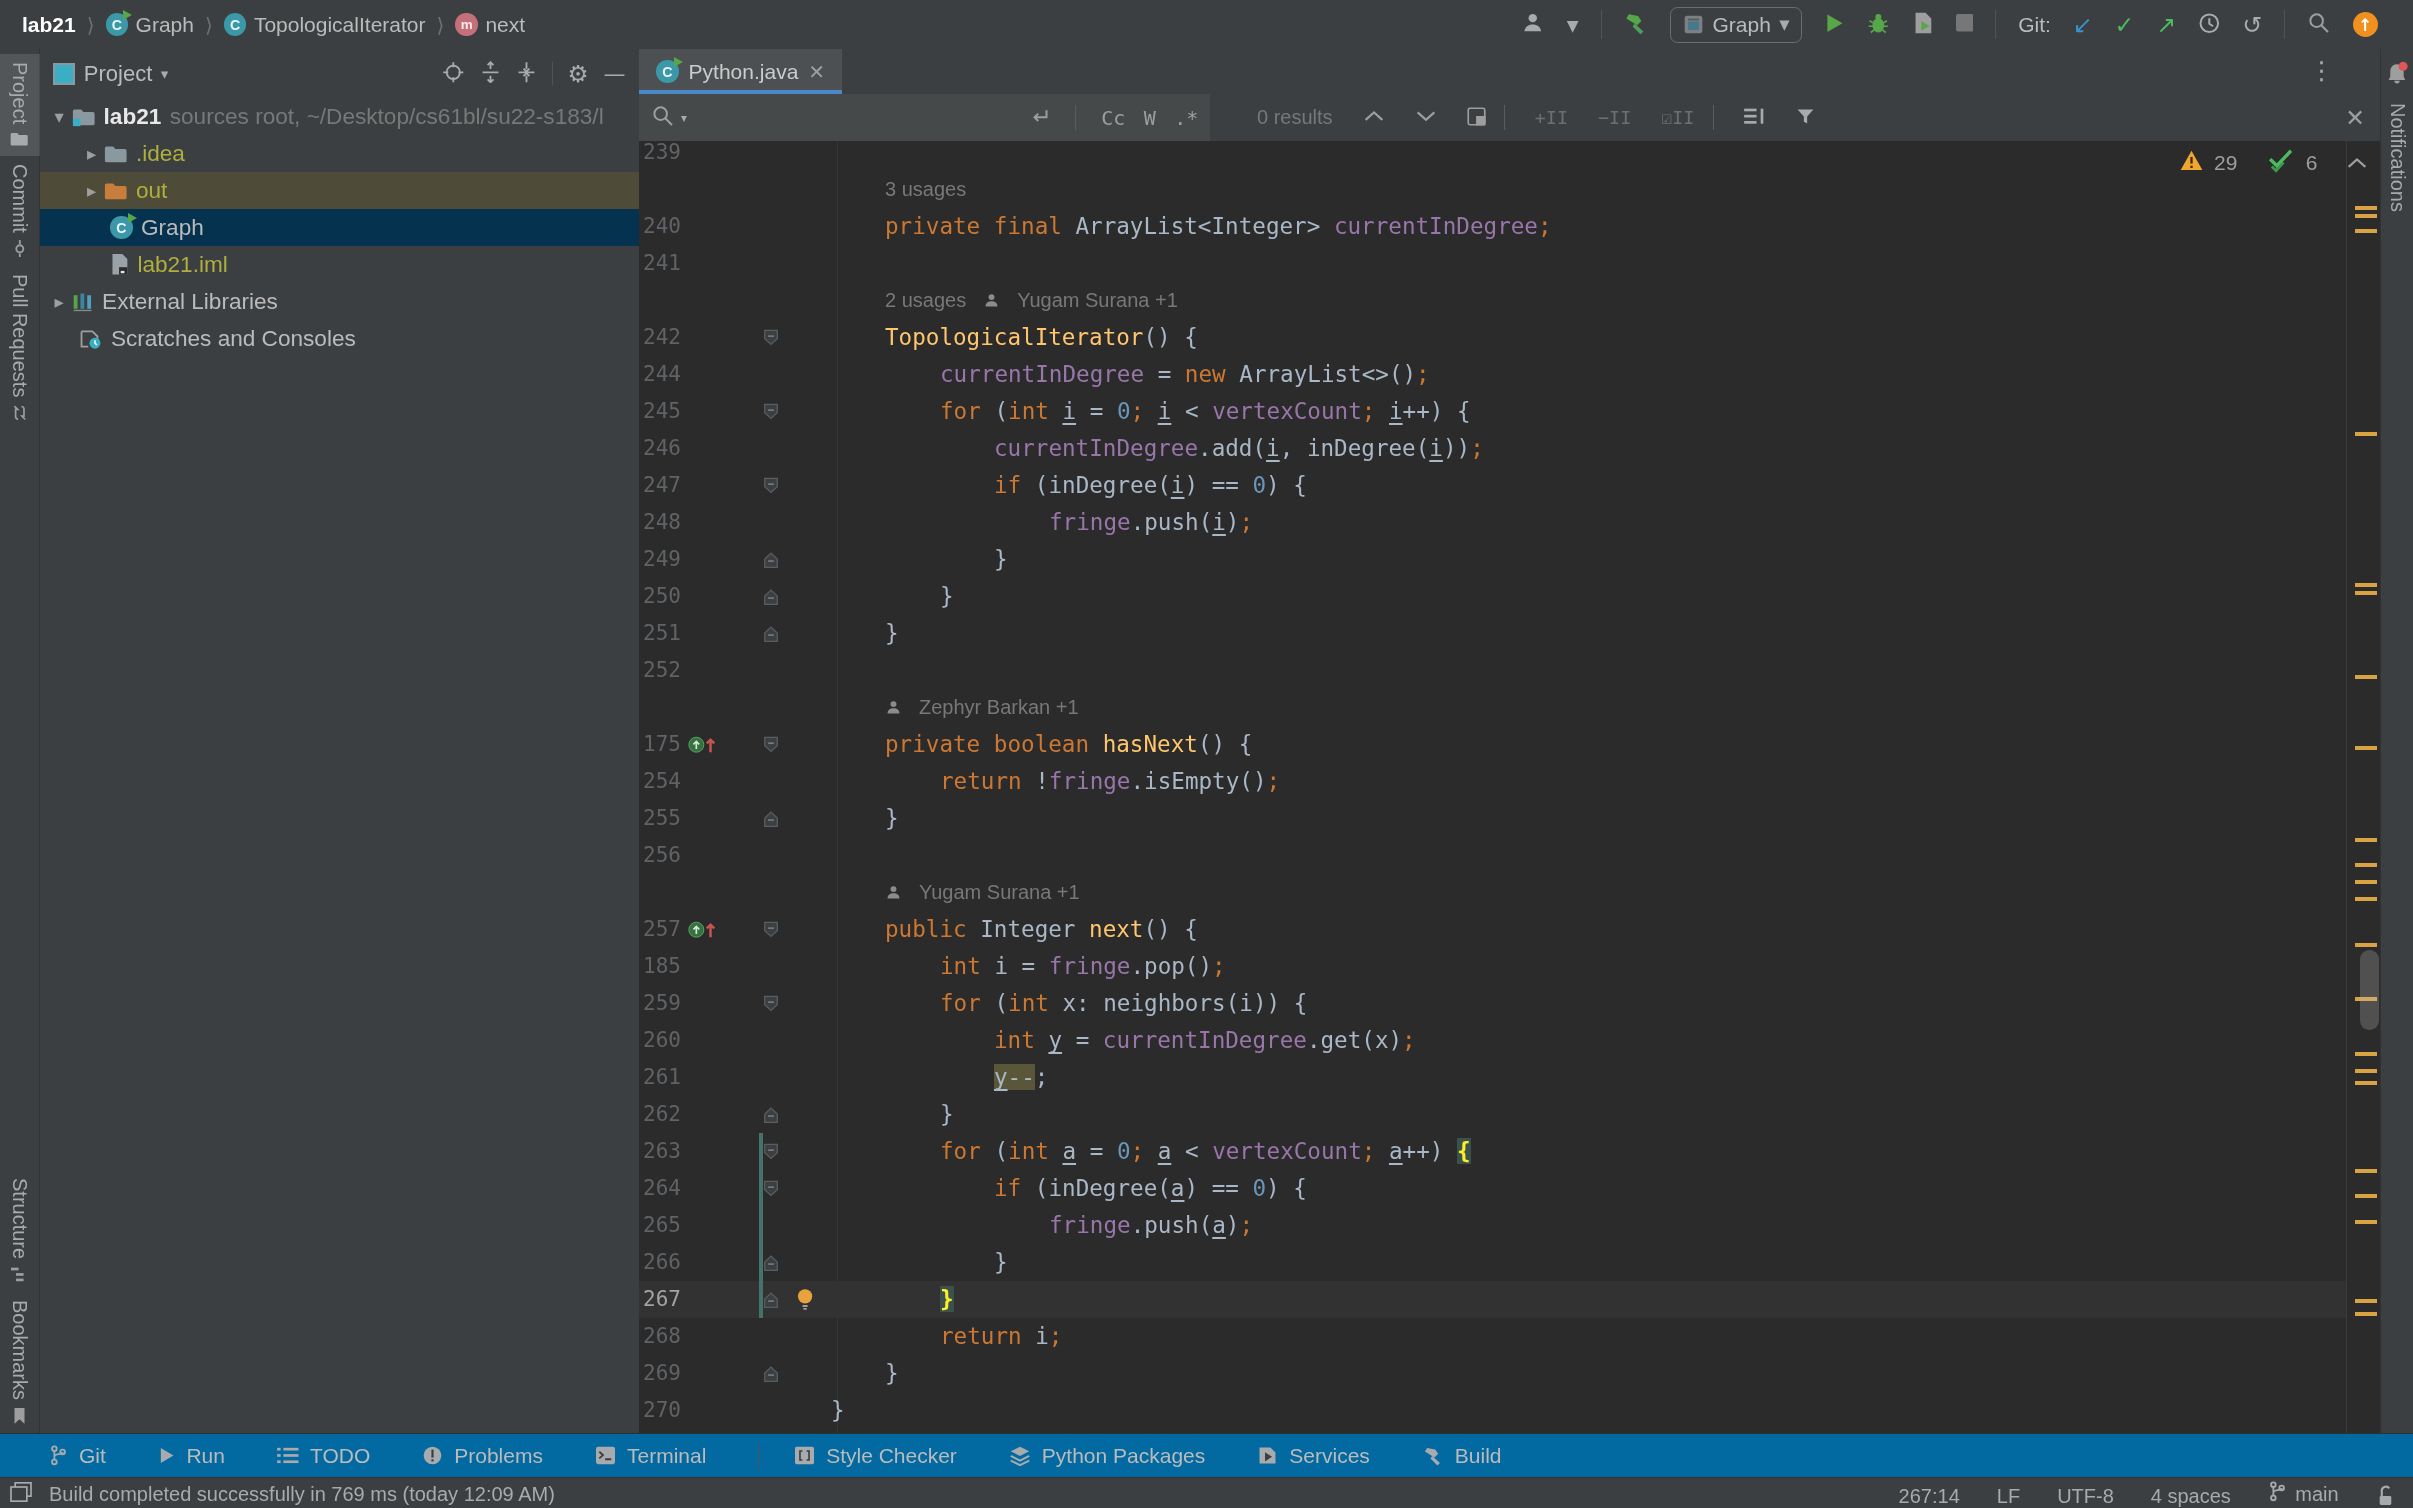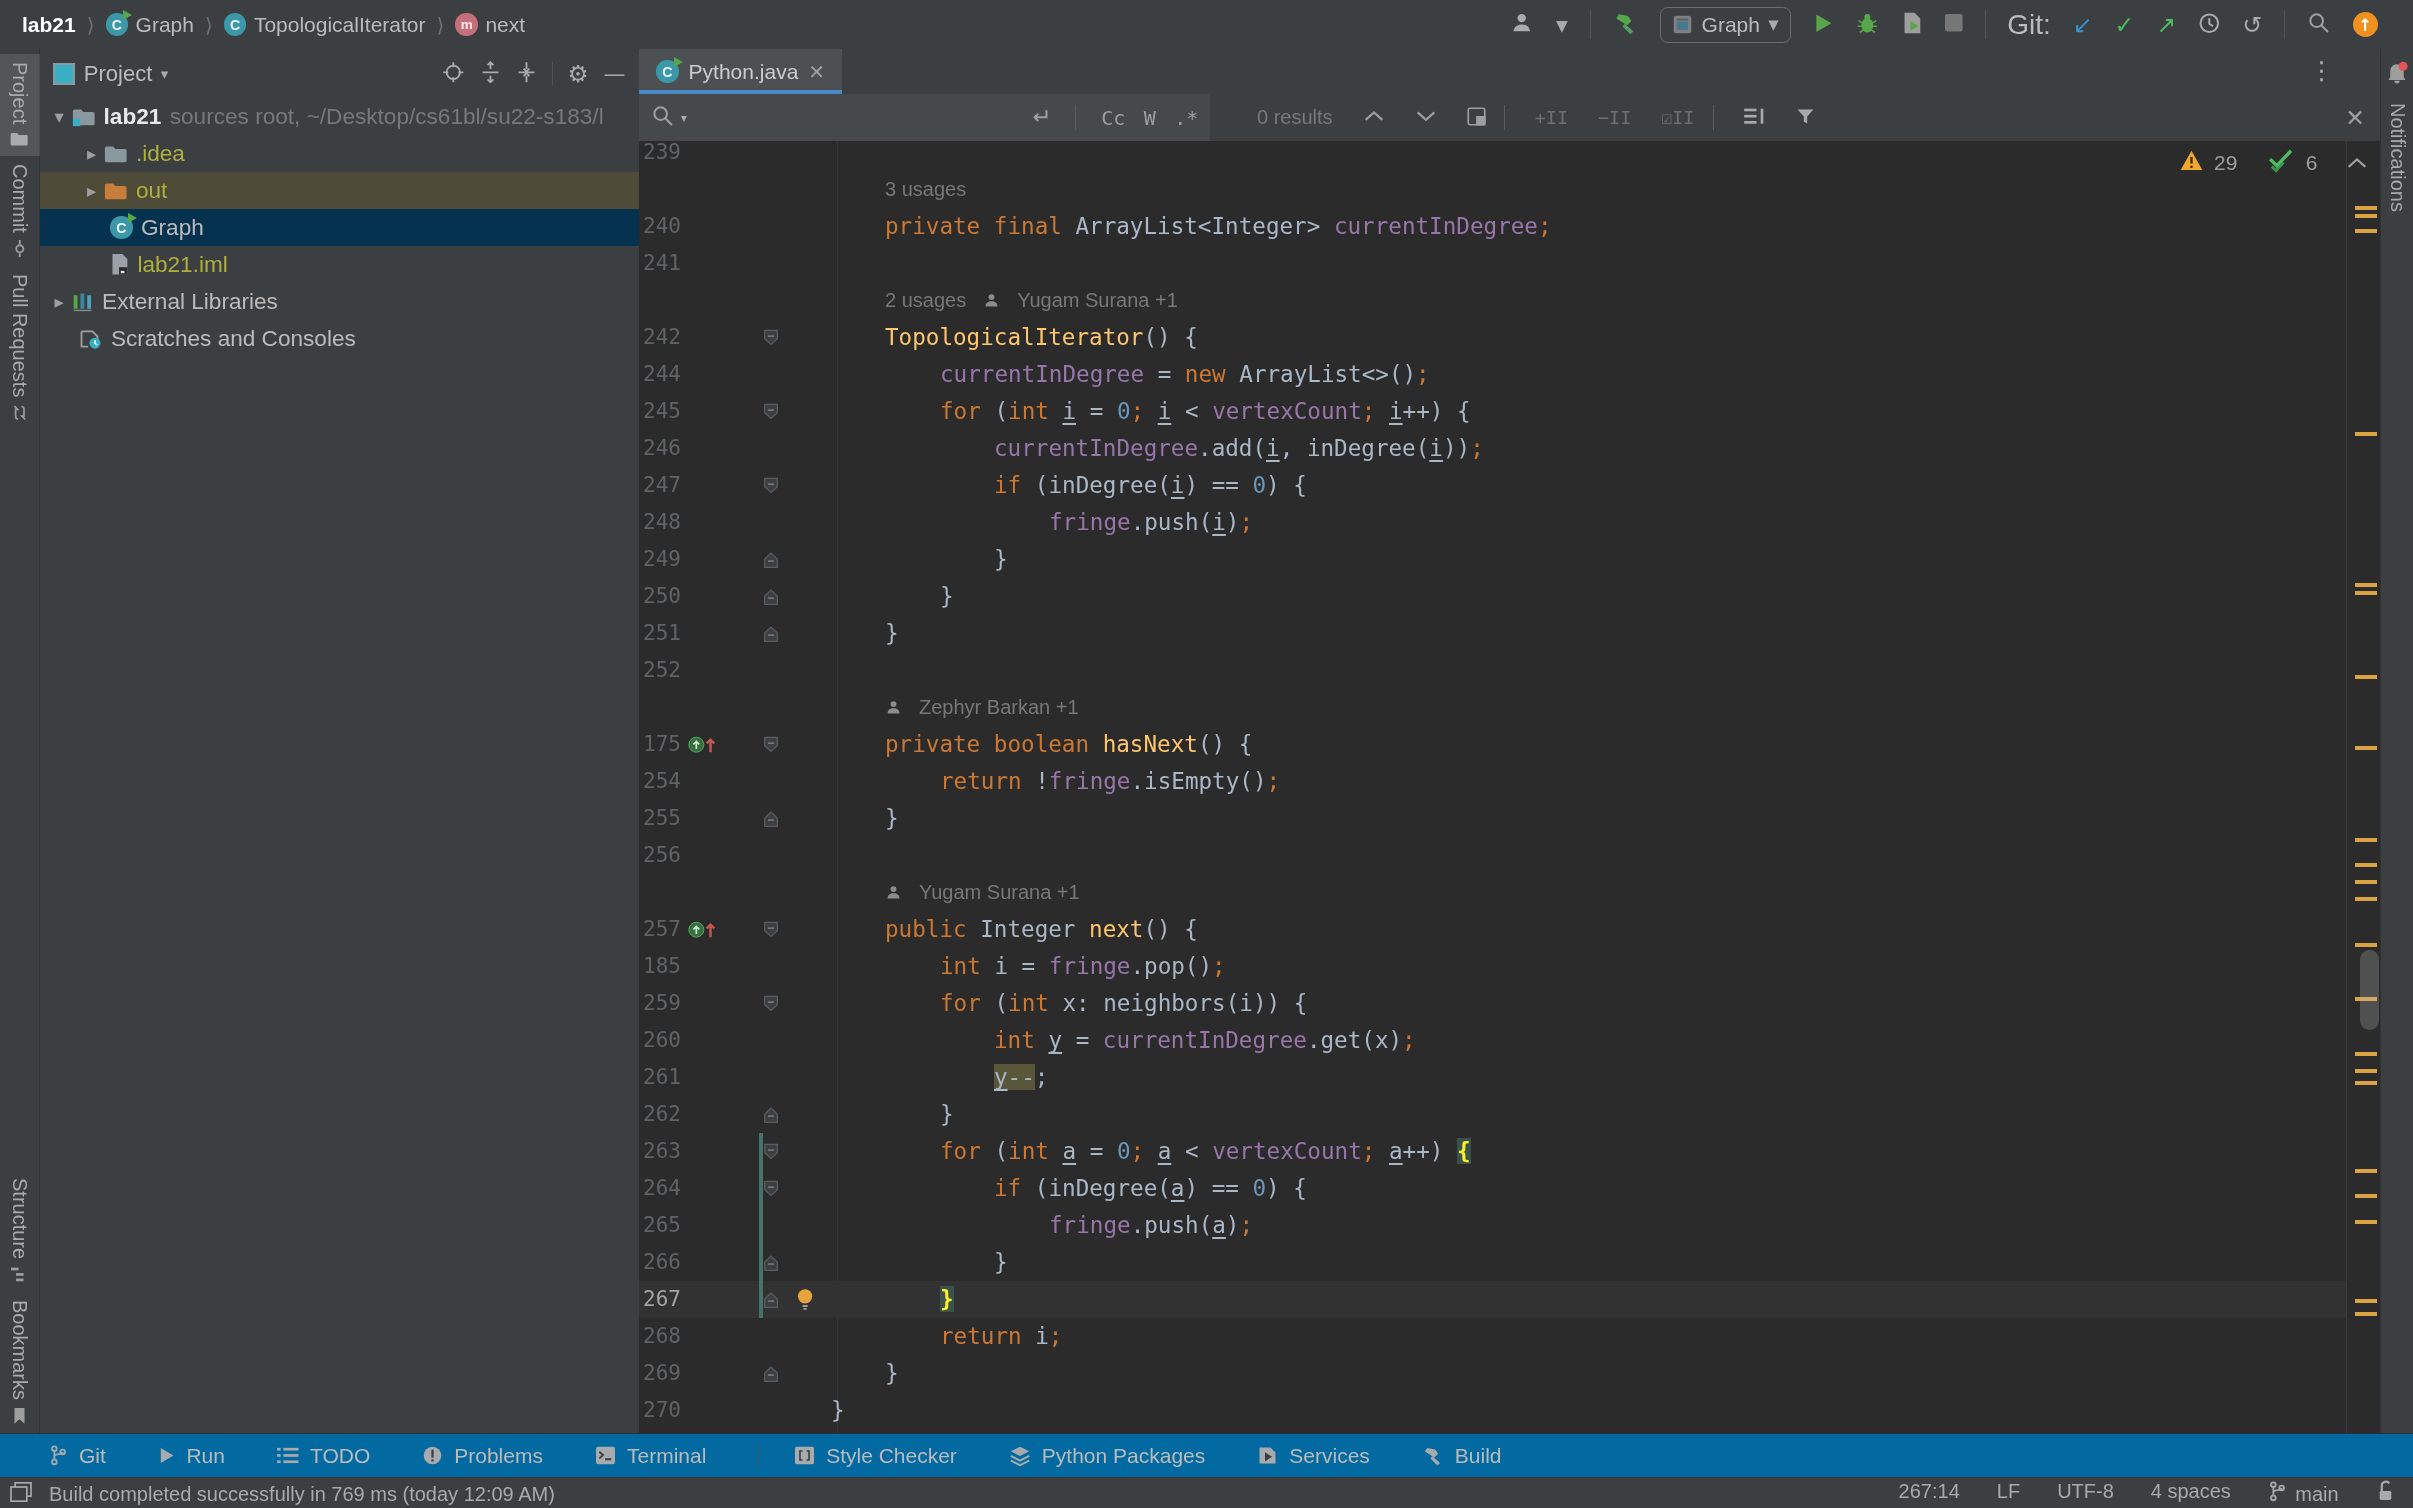--- a/index.html
+++ b/index.html
@@ -113,21 +113,21 @@
   #notif-label{writing-mode:vertical-rl;font-size:20px;color:#a7abae;margin-top:15px}
 
   
   #bottombar{left:0;top:1433px;width:2413px;height:44px;background:#0369a1;border-top:0.8px solid #2d2f30;
              display:flex;align-items:center;gap:52px;padding-left:49px;box-sizing:border-box}
   .bb-item{display:flex;align-items:center;gap:11px;font-size:21px;color:#bbbbbb}
   .vdiv{width:0.8px;height:23.5px;background:#515456;margin-right:-17px}
   #statusbar{left:0;top:1477px;width:2413px;height:32px;background:#3c3f41;border-top:0.8px solid #323232;
              display:flex;align-items:center;font-size:20px;color:#a7abae}
   #status-left{display:flex;align-items:center;gap:17px;padding-left:10px}
-  #status-right{margin-left:auto;display:flex;align-items:flex-start;gap:37px;padding-right:18.4px}
+  #status-right{margin-left:auto;display:flex;align-items:flex-end;gap:37px;padding-right:18.4px}
   .sr-item{display:flex;align-items:center;gap:8.4px}
 </style>
 </head>
 <body>
 
 <div id="app">
 
   <div id="titlebar" class="abs">
     <div id="breadcrumbs">
         <span style="display:inline-flex;align-items:center;gap:7.5px">
@@ -180,21 +180,21 @@
             <path d="M3 10.5l4.5 2.5M24 10.5l-4.5 2.5M2 17h5.5M25 17h-5.5M4.5 24.5l4.5-3.5M22.5 24.5L18 21" stroke="#57A64A" stroke-width="2" fill="none"></path>
           </svg></span>
         <span><svg width="22" height="24" viewBox="0 0 26 29">
             <path d="M4 2h12l7 7v18H4z" fill="#9E9E9E"></path>
             <path d="M11 12l10 6-10 6z" fill="#57A64A"></path>
           </svg></span>
         <span><svg width="17.6" height="17.6" viewBox="0 0 21 21">
             <rect width="21" height="21" rx="2.5" fill="#777"></rect>
           </svg></span>
         <span class="tb-div"></span>
-        <span style="font-size:28px;color:#bbb">Git:</span>
+        <span style="font-size:21px;color:#bbb">Git:</span>
         <span class="tb-glyph" style="color:#3993D0">↙</span>
         <span class="tb-glyph" style="color:#4DBB5F">✓</span>
         <span class="tb-glyph" style="color:#4DBB5F">↗</span>
         <span><svg width="22.6" height="22.6" viewBox="0 0 27 27">
             <circle cx="13.5" cy="13.5" r="10.5" stroke="#A7ABAE" stroke-width="2.4" fill="none"></circle>
             <path d="M13.5 7.5v6.5l4.5 3" stroke="#A7ABAE" stroke-width="2.4" fill="none"></path>
           </svg></span>
         <span class="tb-glyph" style="color:#A7ABAE">↺</span>
         <span class="tb-div"></span>
         <span><svg width="23.5" height="23.5" viewBox="0 0 28 28">

